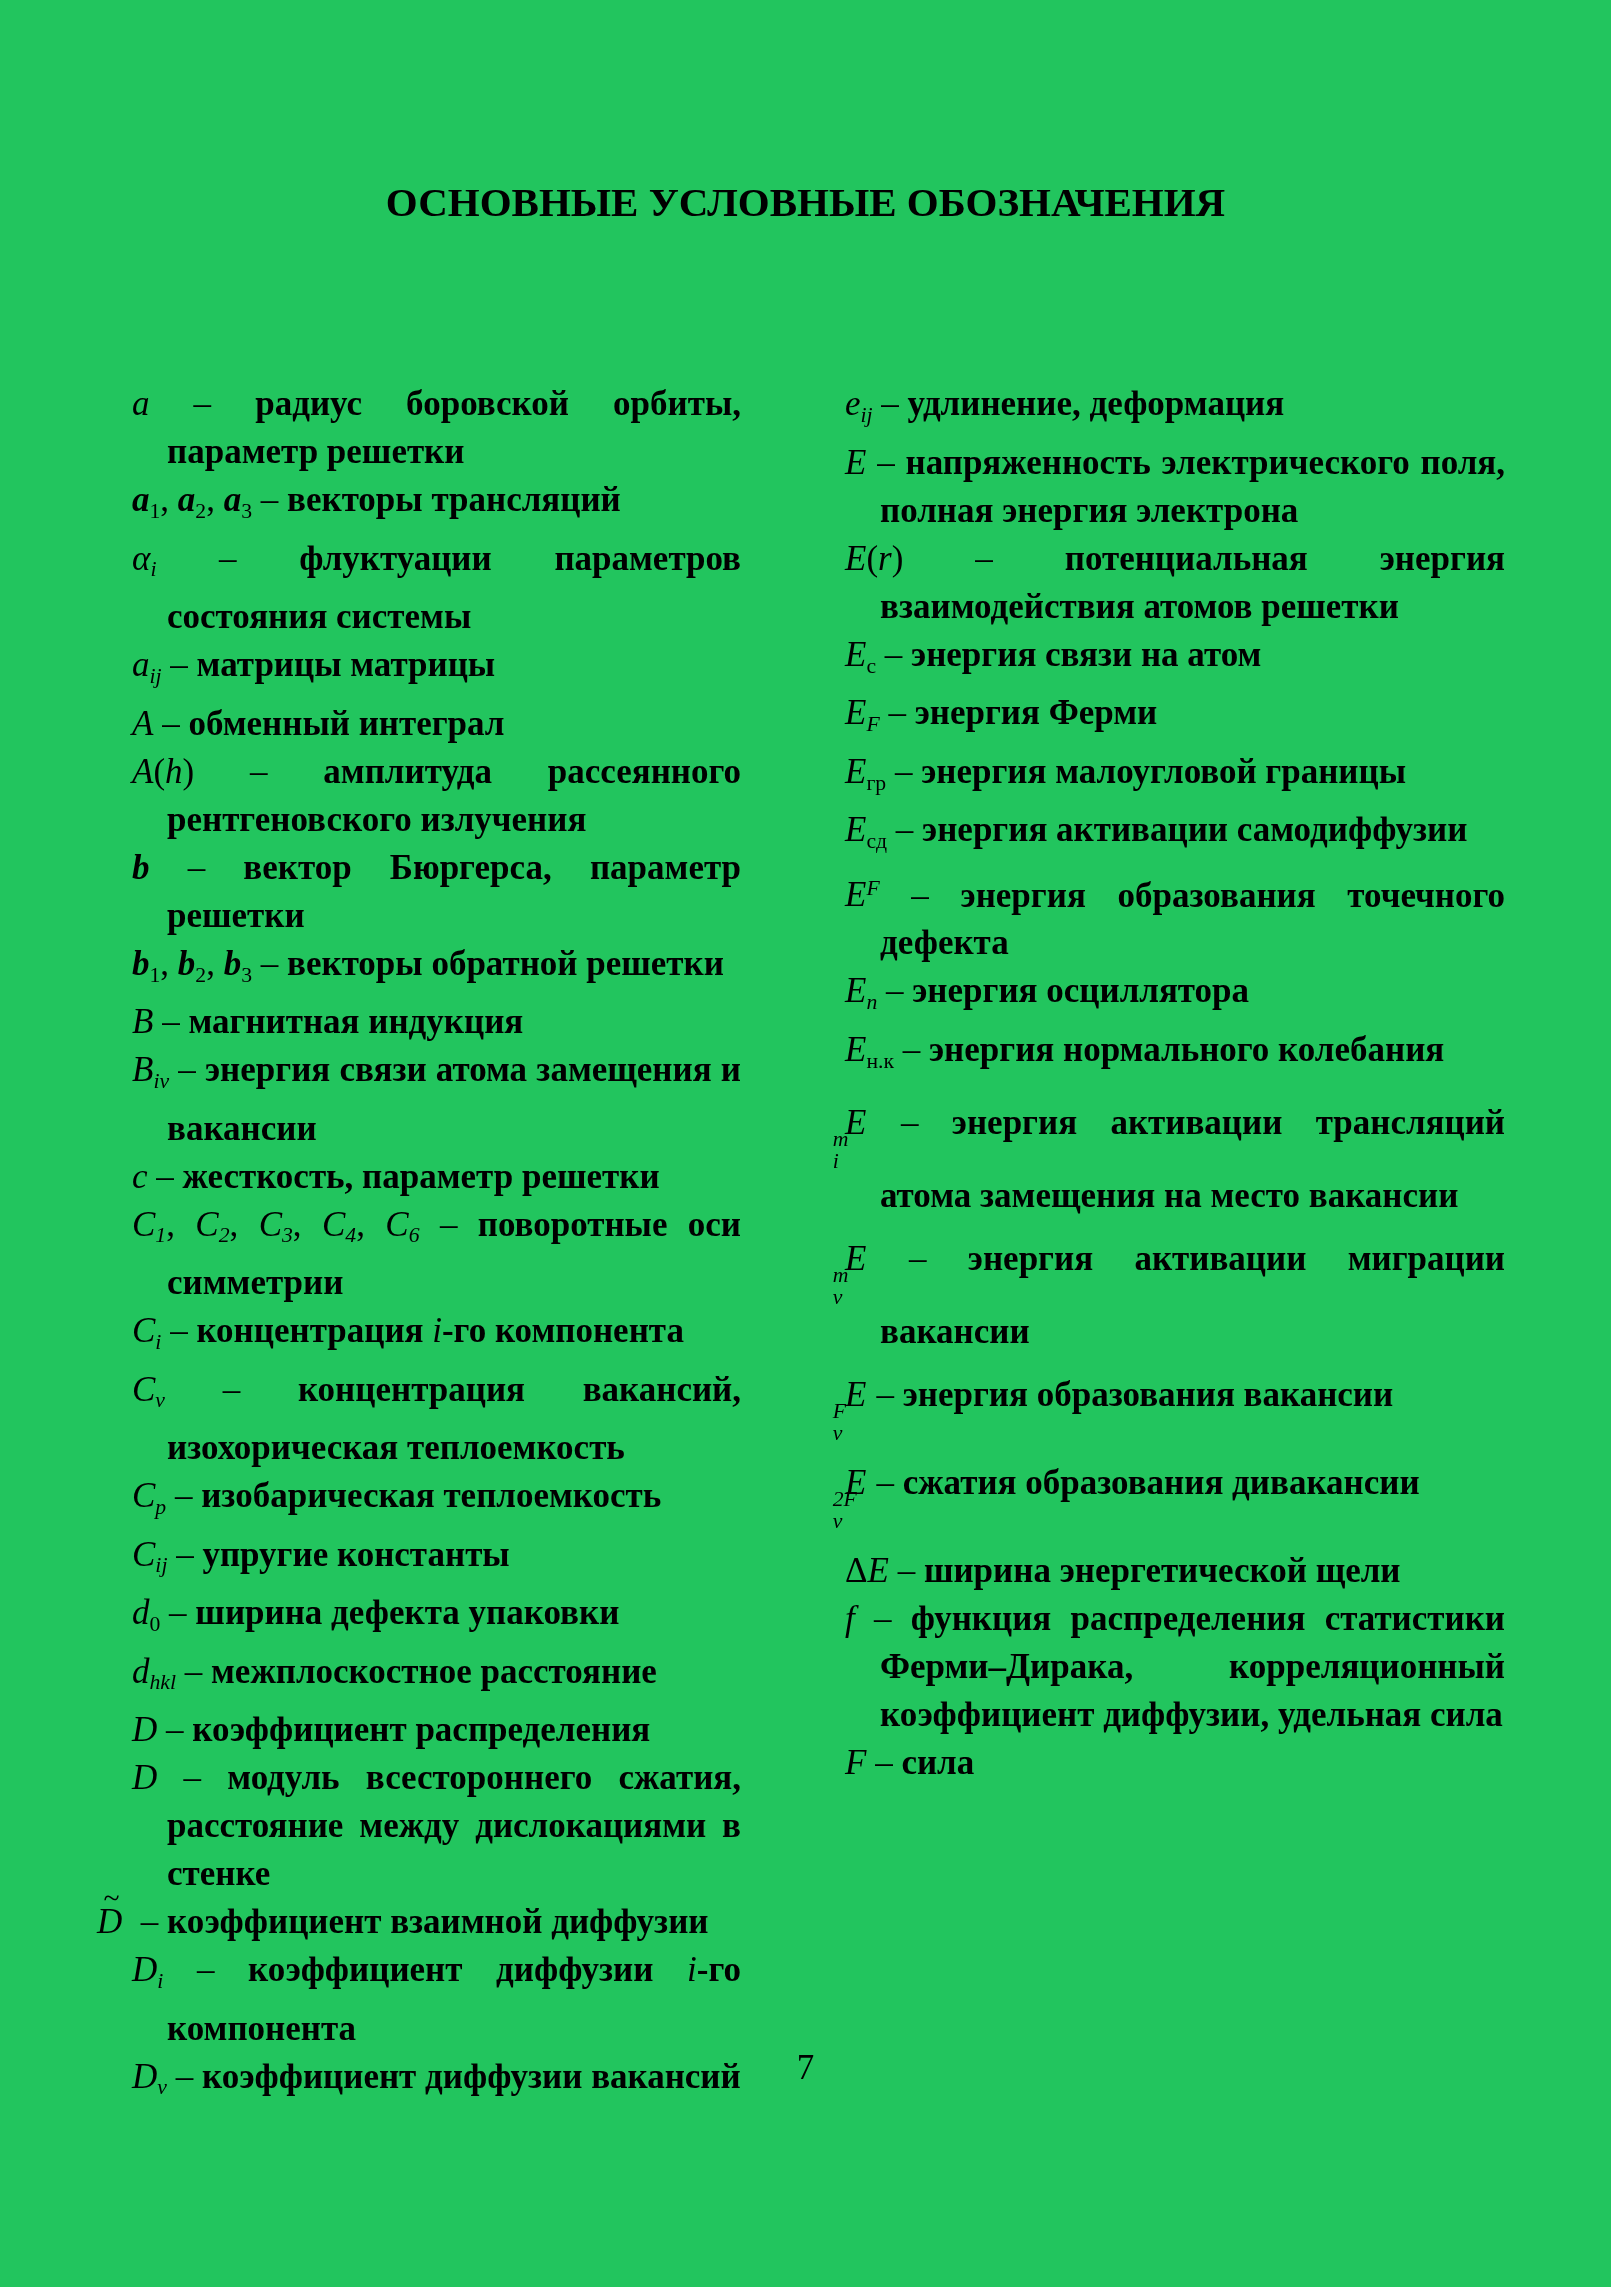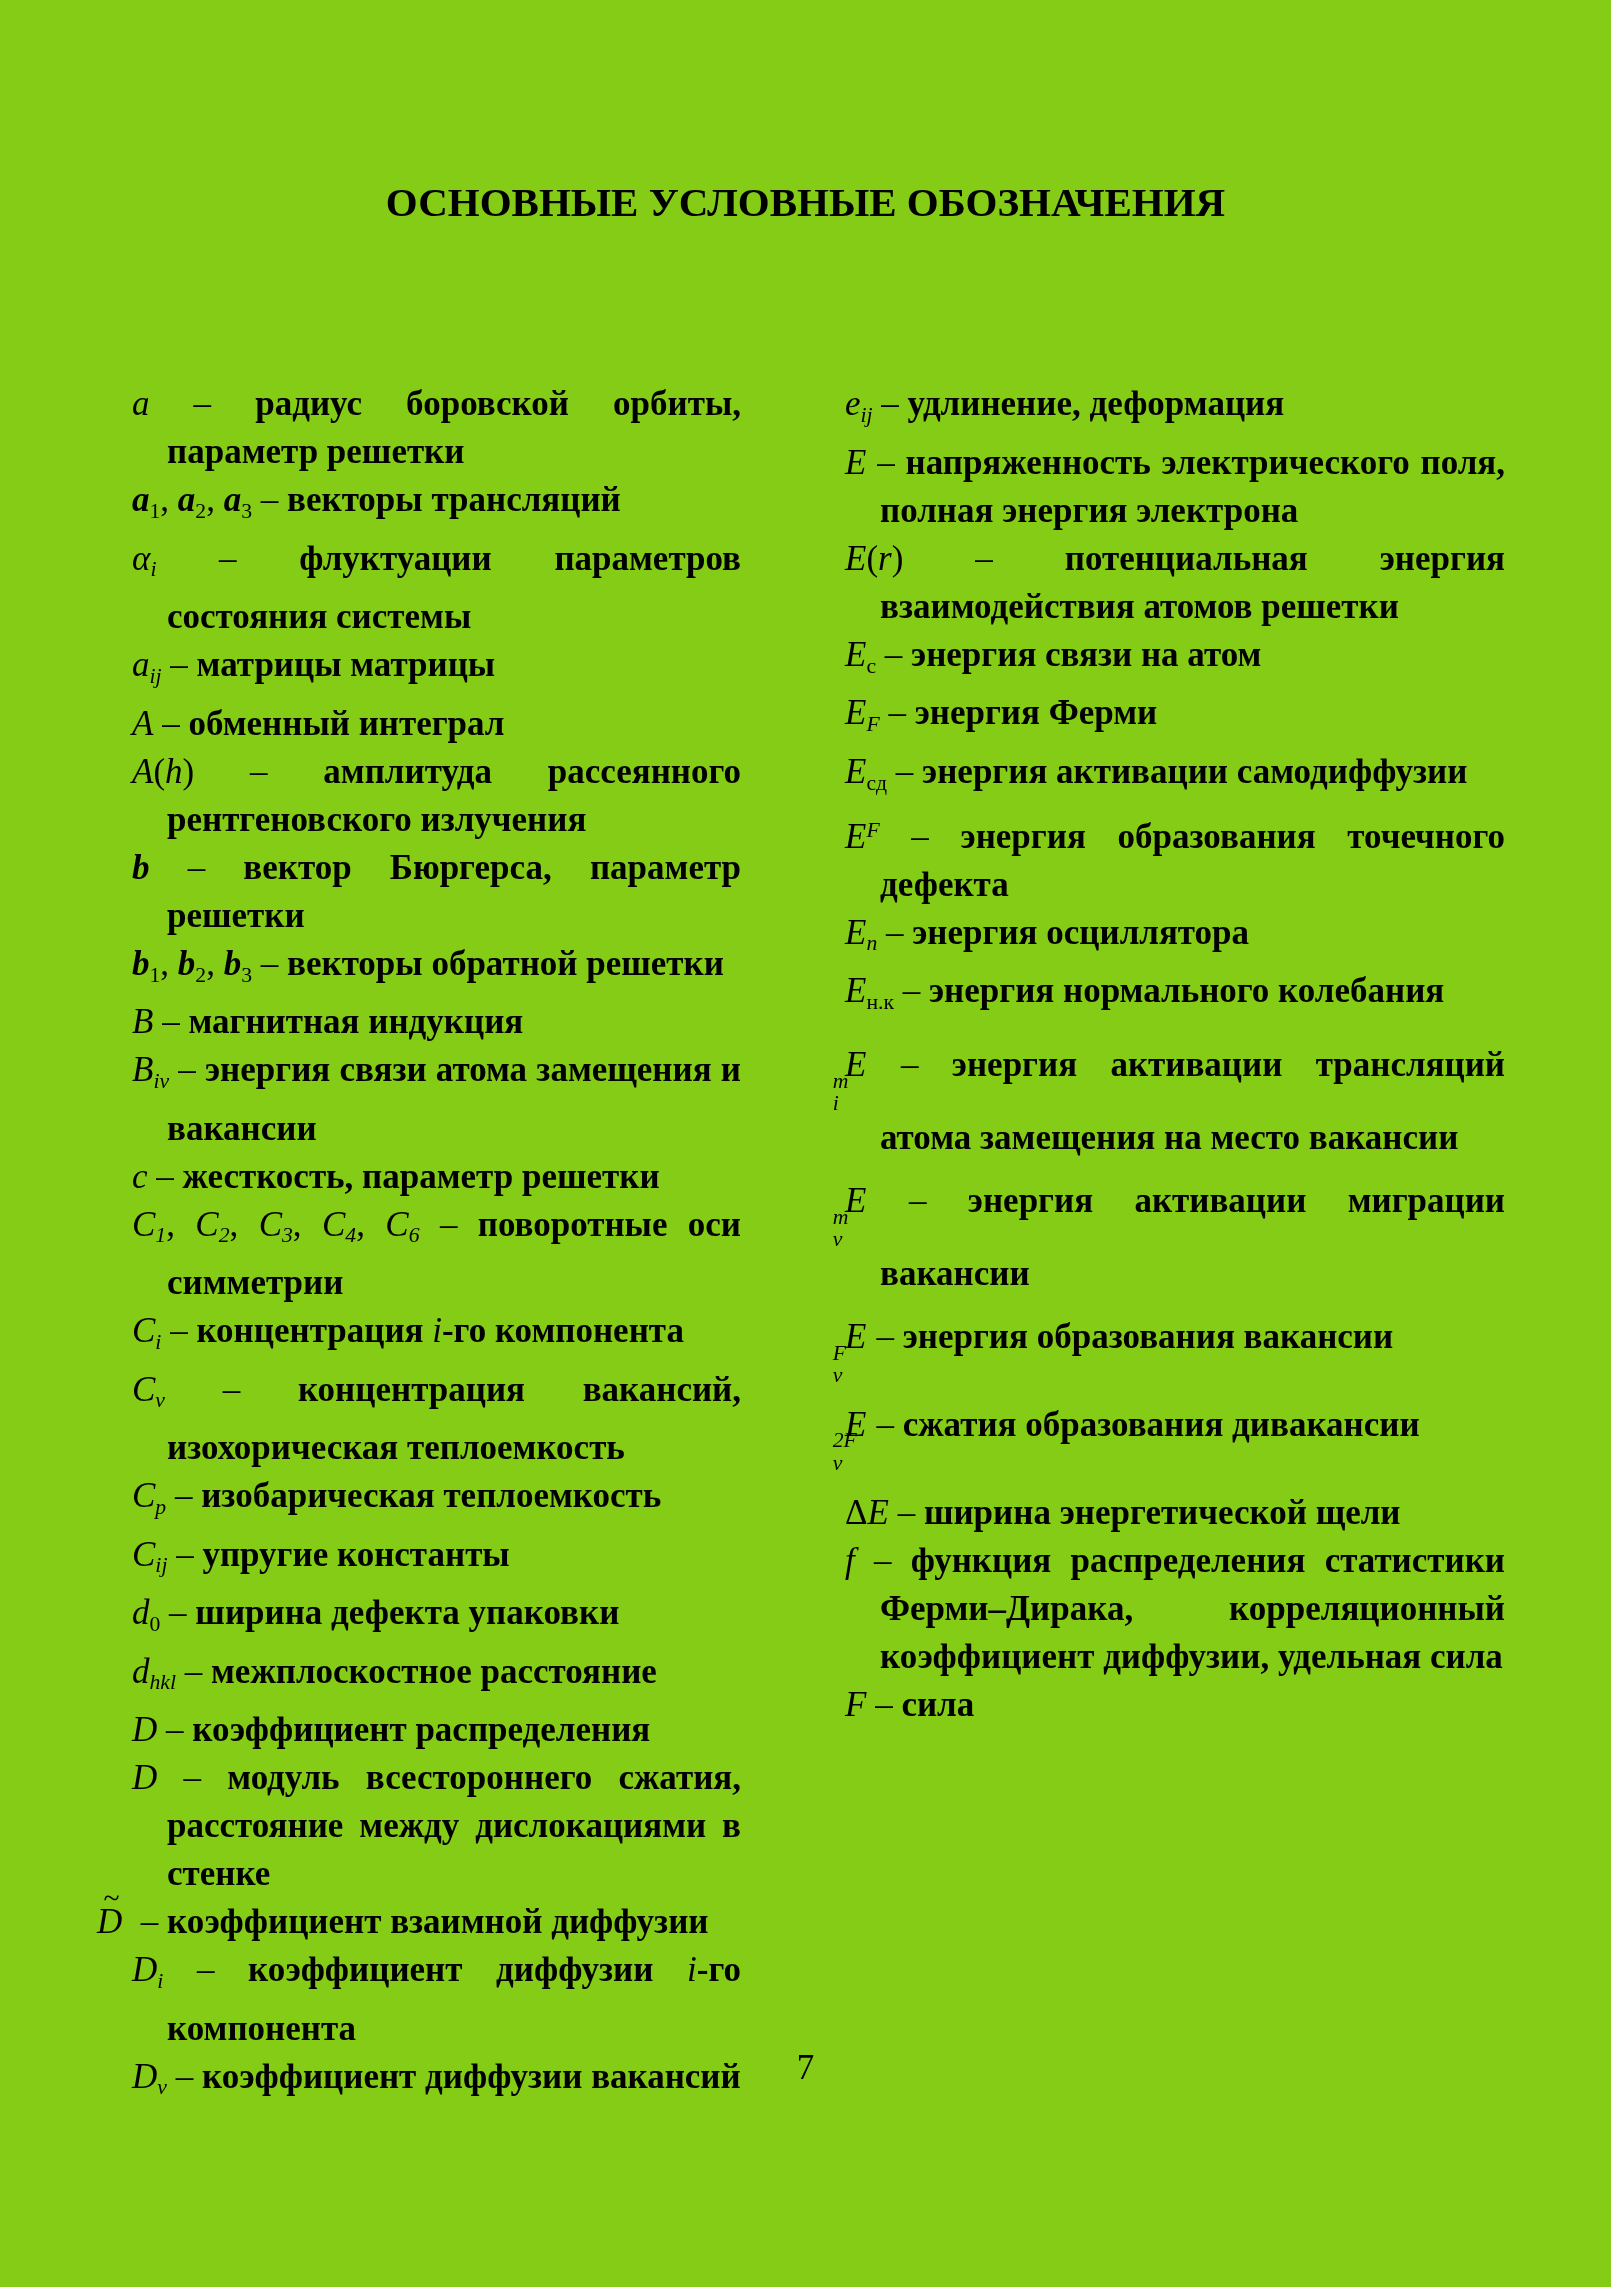--- a/index.html
+++ b/index.html
@@ -1,19 +1,19 @@
 <!DOCTYPE html>
 <html lang="ru" style="font-size:14.8px"><head>
 <meta charset="utf-8">
 <style>
   html,body { margin:0; padding:0; background:#e8e8e8; }
   #page {
     position:relative;
     width:1611px; height:2288px;
-    background:#84cc16;
+    background:#22c55e;
     font-family:"Liberation Serif","DejaVu Serif",serif;
     color:#000;
     overflow:hidden;
   }
   #title {
     position:absolute; top:177px; left:0; width:1611px;
     text-align:center; font-weight:700;
     font-size:41px; line-height:50px;
   }
   #columns { position:absolute; top:380px; left:132px; width:1375px; }
@@ -84,20 +84,21 @@
         <div class="entry"><span class="sym"><span class="tild"><span class="tild-mark">~</span><span class="tild-base">D</span></span></span> <span class="dash">–</span> <span class="def"><span class="seg-p">коэффициент взаимной диффузии</span></span></div>
         <div class="entry"><span class="sym"><span class="tk-i">D</span><span class="tk-subi">i</span></span> <span class="dash">–</span> <span class="def"><span class="seg-p">коэффициент диффузии </span><span class="seg-i">i</span><span class="seg-p">-го компонента</span></span></div>
         <div class="entry"><span class="sym"><span class="tk-i">D</span><span class="tk-subi">v</span></span> <span class="dash">–</span> <span class="def"><span class="seg-p">коэффициент диффузии вакансий</span></span></div>
       </div>
     <div id="col-right" class="col">
         <div class="entry"><span class="sym"><span class="tk-i">e</span><span class="tk-subi">ij</span></span> <span class="dash">–</span> <span class="def"><span class="seg-p">удлинение, деформация</span></span></div>
         <div class="entry"><span class="sym"><span class="tk-i">E</span></span> <span class="dash">–</span> <span class="def"><span class="seg-p">напряженность электрического поля, полная энергия электрона</span></span></div>
         <div class="entry"><span class="sym"><span class="tk-i">E</span><span class="tk-p">(</span><span class="tk-i">r</span><span class="tk-p">)</span></span> <span class="dash">–</span> <span class="def"><span class="seg-p">потенциальная энергия взаимодействия атомов решетки</span></span></div>
         <div class="entry"><span class="sym"><span class="tk-i">E</span><span class="tk-sub">c</span></span> <span class="dash">–</span> <span class="def"><span class="seg-p">энергия связи на атом</span></span></div>
         <div class="entry"><span class="sym"><span class="tk-i">E</span><span class="tk-subi">F</span></span> <span class="dash">–</span> <span class="def"><span class="seg-p">энергия Ферми</span></span></div>
+        <div class="entry"><span class="sym"><span class="tk-i">E</span><span class="tk-sub">гр</span></span> <span class="dash">–</span> <span class="def"><span class="seg-p">энергия малоугловой границы</span></span></div>
         <div class="entry"><span class="sym"><span class="tk-i">E</span><span class="tk-sub">сд</span></span> <span class="dash">–</span> <span class="def"><span class="seg-p">энергия активации самодиффузии</span></span></div>
         <div class="entry"><span class="sym"><span class="tk-i">E</span><span class="tk-supi">F</span></span> <span class="dash">–</span> <span class="def"><span class="seg-p">энергия образования точечного дефекта</span></span></div>
         <div class="entry"><span class="sym"><span class="tk-i">E</span><span class="tk-subi">n</span></span> <span class="dash">–</span> <span class="def"><span class="seg-p">энергия осциллятора</span></span></div>
         <div class="entry"><span class="sym"><span class="tk-i">E</span><span class="tk-sub">н.к</span></span> <span class="dash">–</span> <span class="def"><span class="seg-p">энергия нормального колебания</span></span></div>
         <div class="entry tall"><span class="sym"><span class="tk-i">E</span><span class="ss">
               <span class="ss-top">m</span>
               <span class="ss-bot">i</span>
             </span></span> <span class="dash">–</span> <span class="def"><span class="seg-p">энергия активации трансляций атома замещения на место вакансии</span></span></div>
         <div class="entry tall"><span class="sym"><span class="tk-i">E</span><span class="ss">
               <span class="ss-top">m</span>

